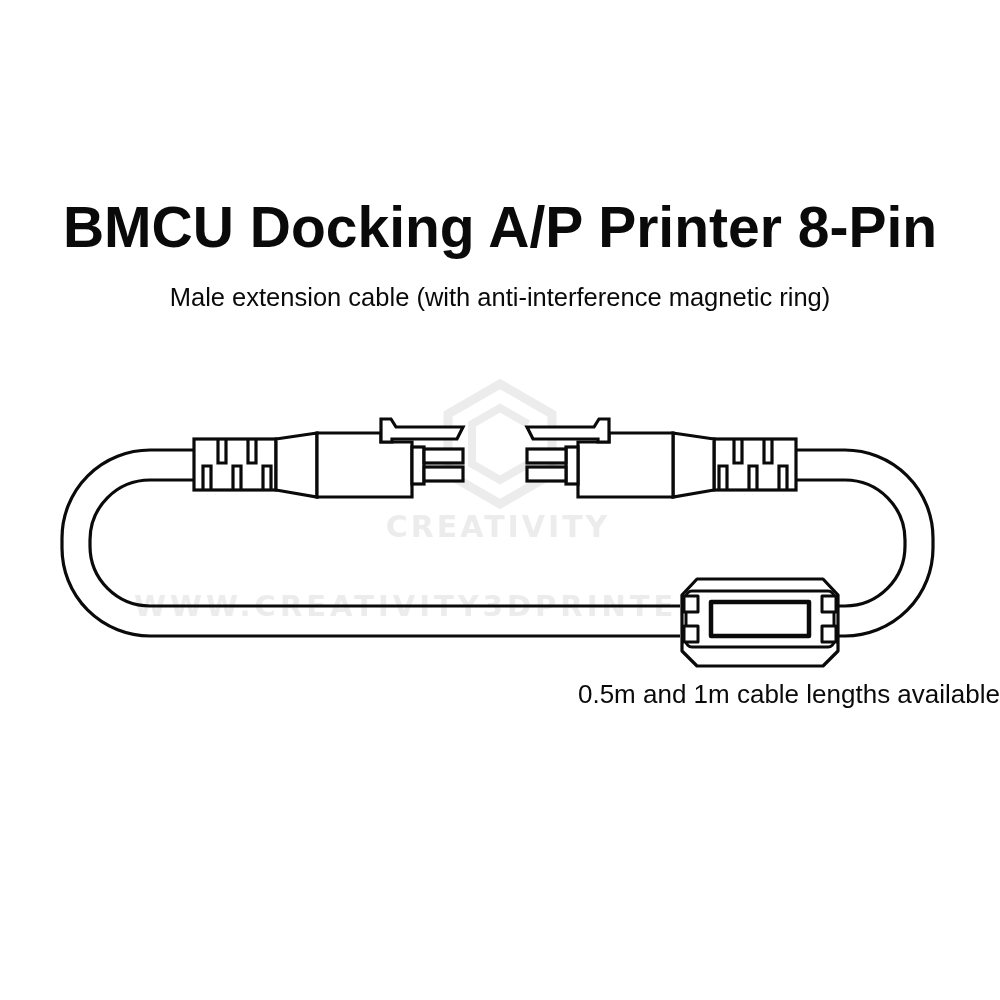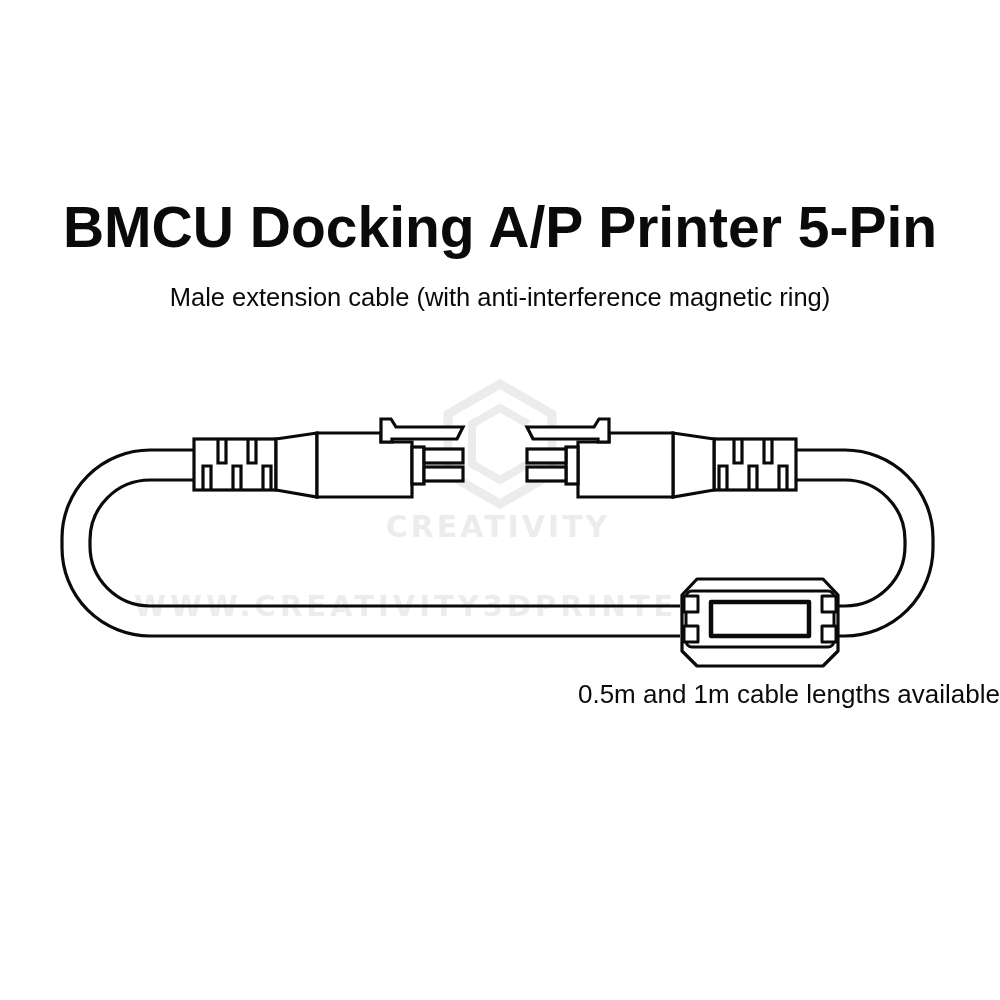--- a/index.html
+++ b/index.html
@@ -6,21 +6,21 @@
     body { width: 1000px; height: 1000px; position: relative; overflow: hidden; font-family: "Liberation Sans", "DejaVu Sans", sans-serif; color: #0a0a0a; }
     .title { position: absolute; left: 0; width: 1000px; top: 193px; text-align: center; font-size: 57px; font-weight: bold; letter-spacing: 0px; line-height: 68px; }
     .subtitle { position: absolute; left: 0; width: 1000px; top: 281px; text-align: center; font-size: 25.5px; line-height: 32px; }
     .caption { position: absolute; left: 0; width: 1000px; top: 677px; text-align: right; font-size: 26px; line-height: 34px; }
     .diagram { position: absolute; left: 0; top: 0; }
     .wm-text { font-family: "DejaVu Sans", sans-serif; font-weight: bold; fill: #ececec; }
   </style>
 </head>
 <body>
 
-<div class="title">BMCU Docking A/P Printer 5-Pin</div>
+<div class="title">BMCU Docking A/P Printer 8-Pin</div>
 <div class="subtitle">Male extension cable (with anti-interference magnetic ring)</div>
 
 <svg class="diagram" width="1000" height="1000" viewBox="0 0 1000 1000" xmlns="http://www.w3.org/2000/svg">
 
   <g>
     <polygon points="500,384 552,414 552,474 500,504 448,474 448,414" fill="none" stroke="#ececec" stroke-width="9"></polygon>
     <path d="M 528 424 L 500 408 L 472 424 L 472 464 L 500 480 L 528 464" fill="none" stroke="#ececec" stroke-width="8"></path>
     <text class="wm-text" x="498" y="537" text-anchor="middle" font-size="30" letter-spacing="3">CREATIVITY</text>
     <text class="wm-text" x="470" y="616" text-anchor="middle" font-size="29" letter-spacing="4">WWW.CREATIVITY3DPRINTER.COM</text>
   </g>

